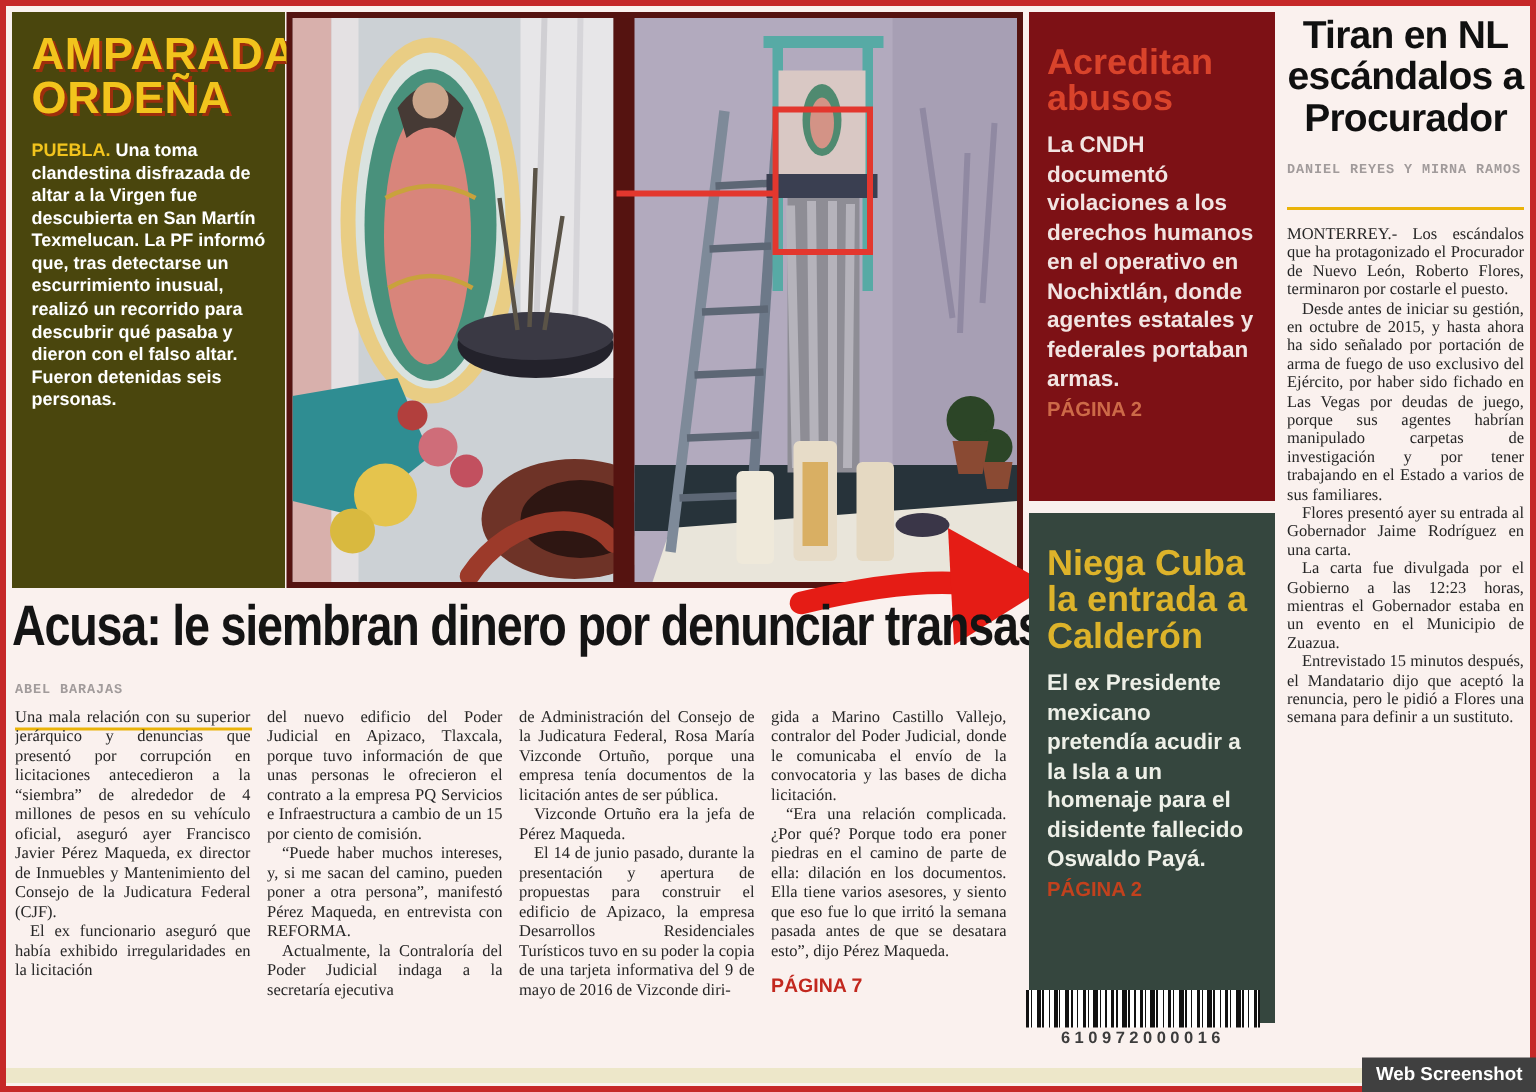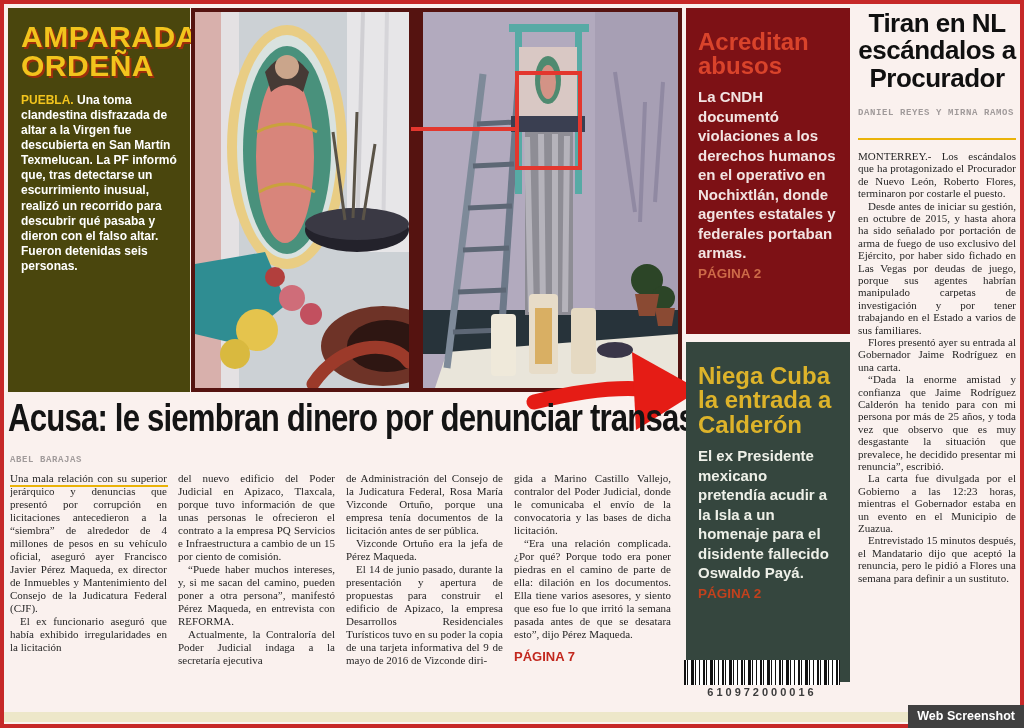--- a/index.html
+++ b/index.html
@@ -242,21 +242,20 @@
     <div class="barcode-num">610972000016</div>
   </div>
 
   <div class="right-article">
     <div class="right-headline">Tiran en NL escándalos a Procurador</div>
     <div class="byline right-byline">DANIEL REYES Y MIRNA RAMOS</div>
     <div class="right-body">
       <p>MONTERREY.- Los escándalos que ha protagonizado el Procurador de Nuevo León, Roberto Flores, terminaron por costarle el puesto.</p>
       <p>Desde antes de iniciar su gestión, en octubre de 2015, y hasta ahora ha sido señalado por portación de arma de fuego de uso exclusivo del Ejército, por haber sido fichado en Las Vegas por deudas de juego, porque sus agentes habrían manipulado carpetas de investigación y por tener trabajando en el Estado a varios de sus familiares.</p>
       <p>Flores presentó ayer su entrada al Gobernador Jaime Rodríguez en una carta.</p>
-      <p>“Dada la enorme amistad y confianza que Jaime Rodríguez Calderón ha tenido para con mi persona por más de 25 años, y toda vez que observo que es muy desgastante la situación que prevalece, he decidido presentar mi renuncia”, escribió.</p>
       <p>La carta fue divulgada por el Gobierno a las 12:23 horas, mientras el Gobernador estaba en un evento en el Municipio de Zuazua.</p>
       <p>Entrevistado 15 minutos después, el Mandatario dijo que aceptó la renuncia, pero le pidió a Flores una semana para definir a un sustituto.</p>
     </div>
   </div>
 
   <div class="bottom-strip"></div>
   <div class="watermark">Web Screenshot</div>
 </div>
 
 </body></html>

